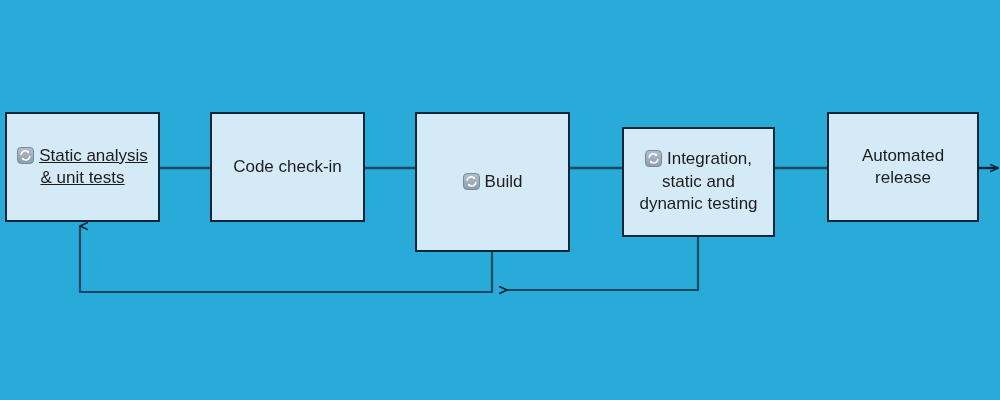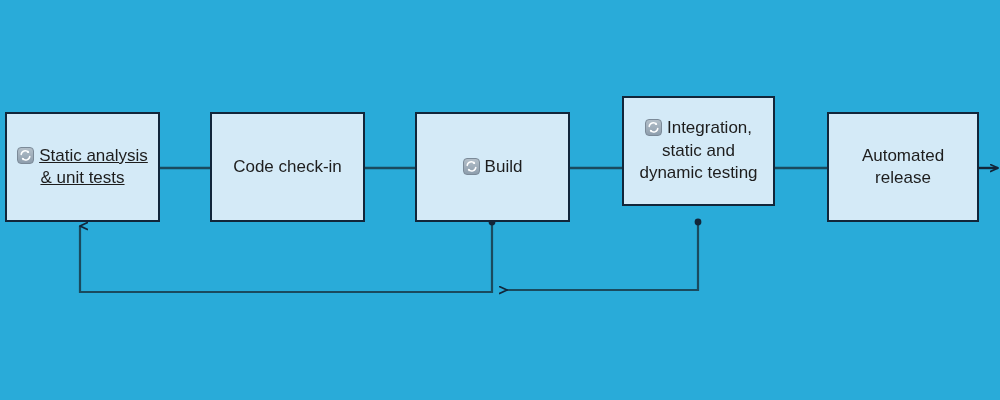--- a/index.html
+++ b/index.html
@@ -98,30 +98,30 @@
             <path d="M10.8,7.4 A4.1,4.1 0 0 1 3.6,9.6" fill="none" stroke="#ffffff" stroke-width="1.5" stroke-linecap="round"></path>
             <path d="M9.0,1.2 L10.2,3.4 L7.7,3.8 Z" fill="#ffffff"></path>
             <path d="M4.0,11.6 L2.8,9.4 L5.3,9.0 Z" fill="#ffffff"></path>
           </svg></span><span>Static analysis &amp; unit tests</span></span>
   </div>
 
   <div class="node" style="left:210px; top:112px; width:155px; height:110px;">
     <span class="label"><span>Code check-in</span></span>
   </div>
 
-  <div class="node" style="left:415px; top:112px; width:155px; height:110px;">
+  <div class="node" style="left:415px; top:112px; width:155px; height:140px;">
     <span class="label"><span class="repeat-icon"><svg width="13" height="13" viewBox="0 0 13 13">
             <path d="M2.2,5.4 A4.1,4.1 0 0 1 9.4,3.3" fill="none" stroke="#ffffff" stroke-width="1.5" stroke-linecap="round"></path>
             <path d="M10.8,7.4 A4.1,4.1 0 0 1 3.6,9.6" fill="none" stroke="#ffffff" stroke-width="1.5" stroke-linecap="round"></path>
             <path d="M9.0,1.2 L10.2,3.4 L7.7,3.8 Z" fill="#ffffff"></path>
             <path d="M4.0,11.6 L2.8,9.4 L5.3,9.0 Z" fill="#ffffff"></path>
           </svg></span><span>Build</span></span>
   </div>
 
-  <div class="node" style="left:622px; top:96px; width:153px; height:110px;">
+  <div class="node" style="left:622px; top:127px; width:153px; height:110px;">
     <span class="label"><span class="repeat-icon"><svg width="13" height="13" viewBox="0 0 13 13">
             <path d="M2.2,5.4 A4.1,4.1 0 0 1 9.4,3.3" fill="none" stroke="#ffffff" stroke-width="1.5" stroke-linecap="round"></path>
             <path d="M10.8,7.4 A4.1,4.1 0 0 1 3.6,9.6" fill="none" stroke="#ffffff" stroke-width="1.5" stroke-linecap="round"></path>
             <path d="M9.0,1.2 L10.2,3.4 L7.7,3.8 Z" fill="#ffffff"></path>
             <path d="M4.0,11.6 L2.8,9.4 L5.3,9.0 Z" fill="#ffffff"></path>
           </svg></span><span>Integration, static and dynamic testing</span></span>
   </div>
 
   <div class="node" style="left:827px; top:112px; width:152px; height:110px;">
     <span class="label"><span>Automated release</span></span>

